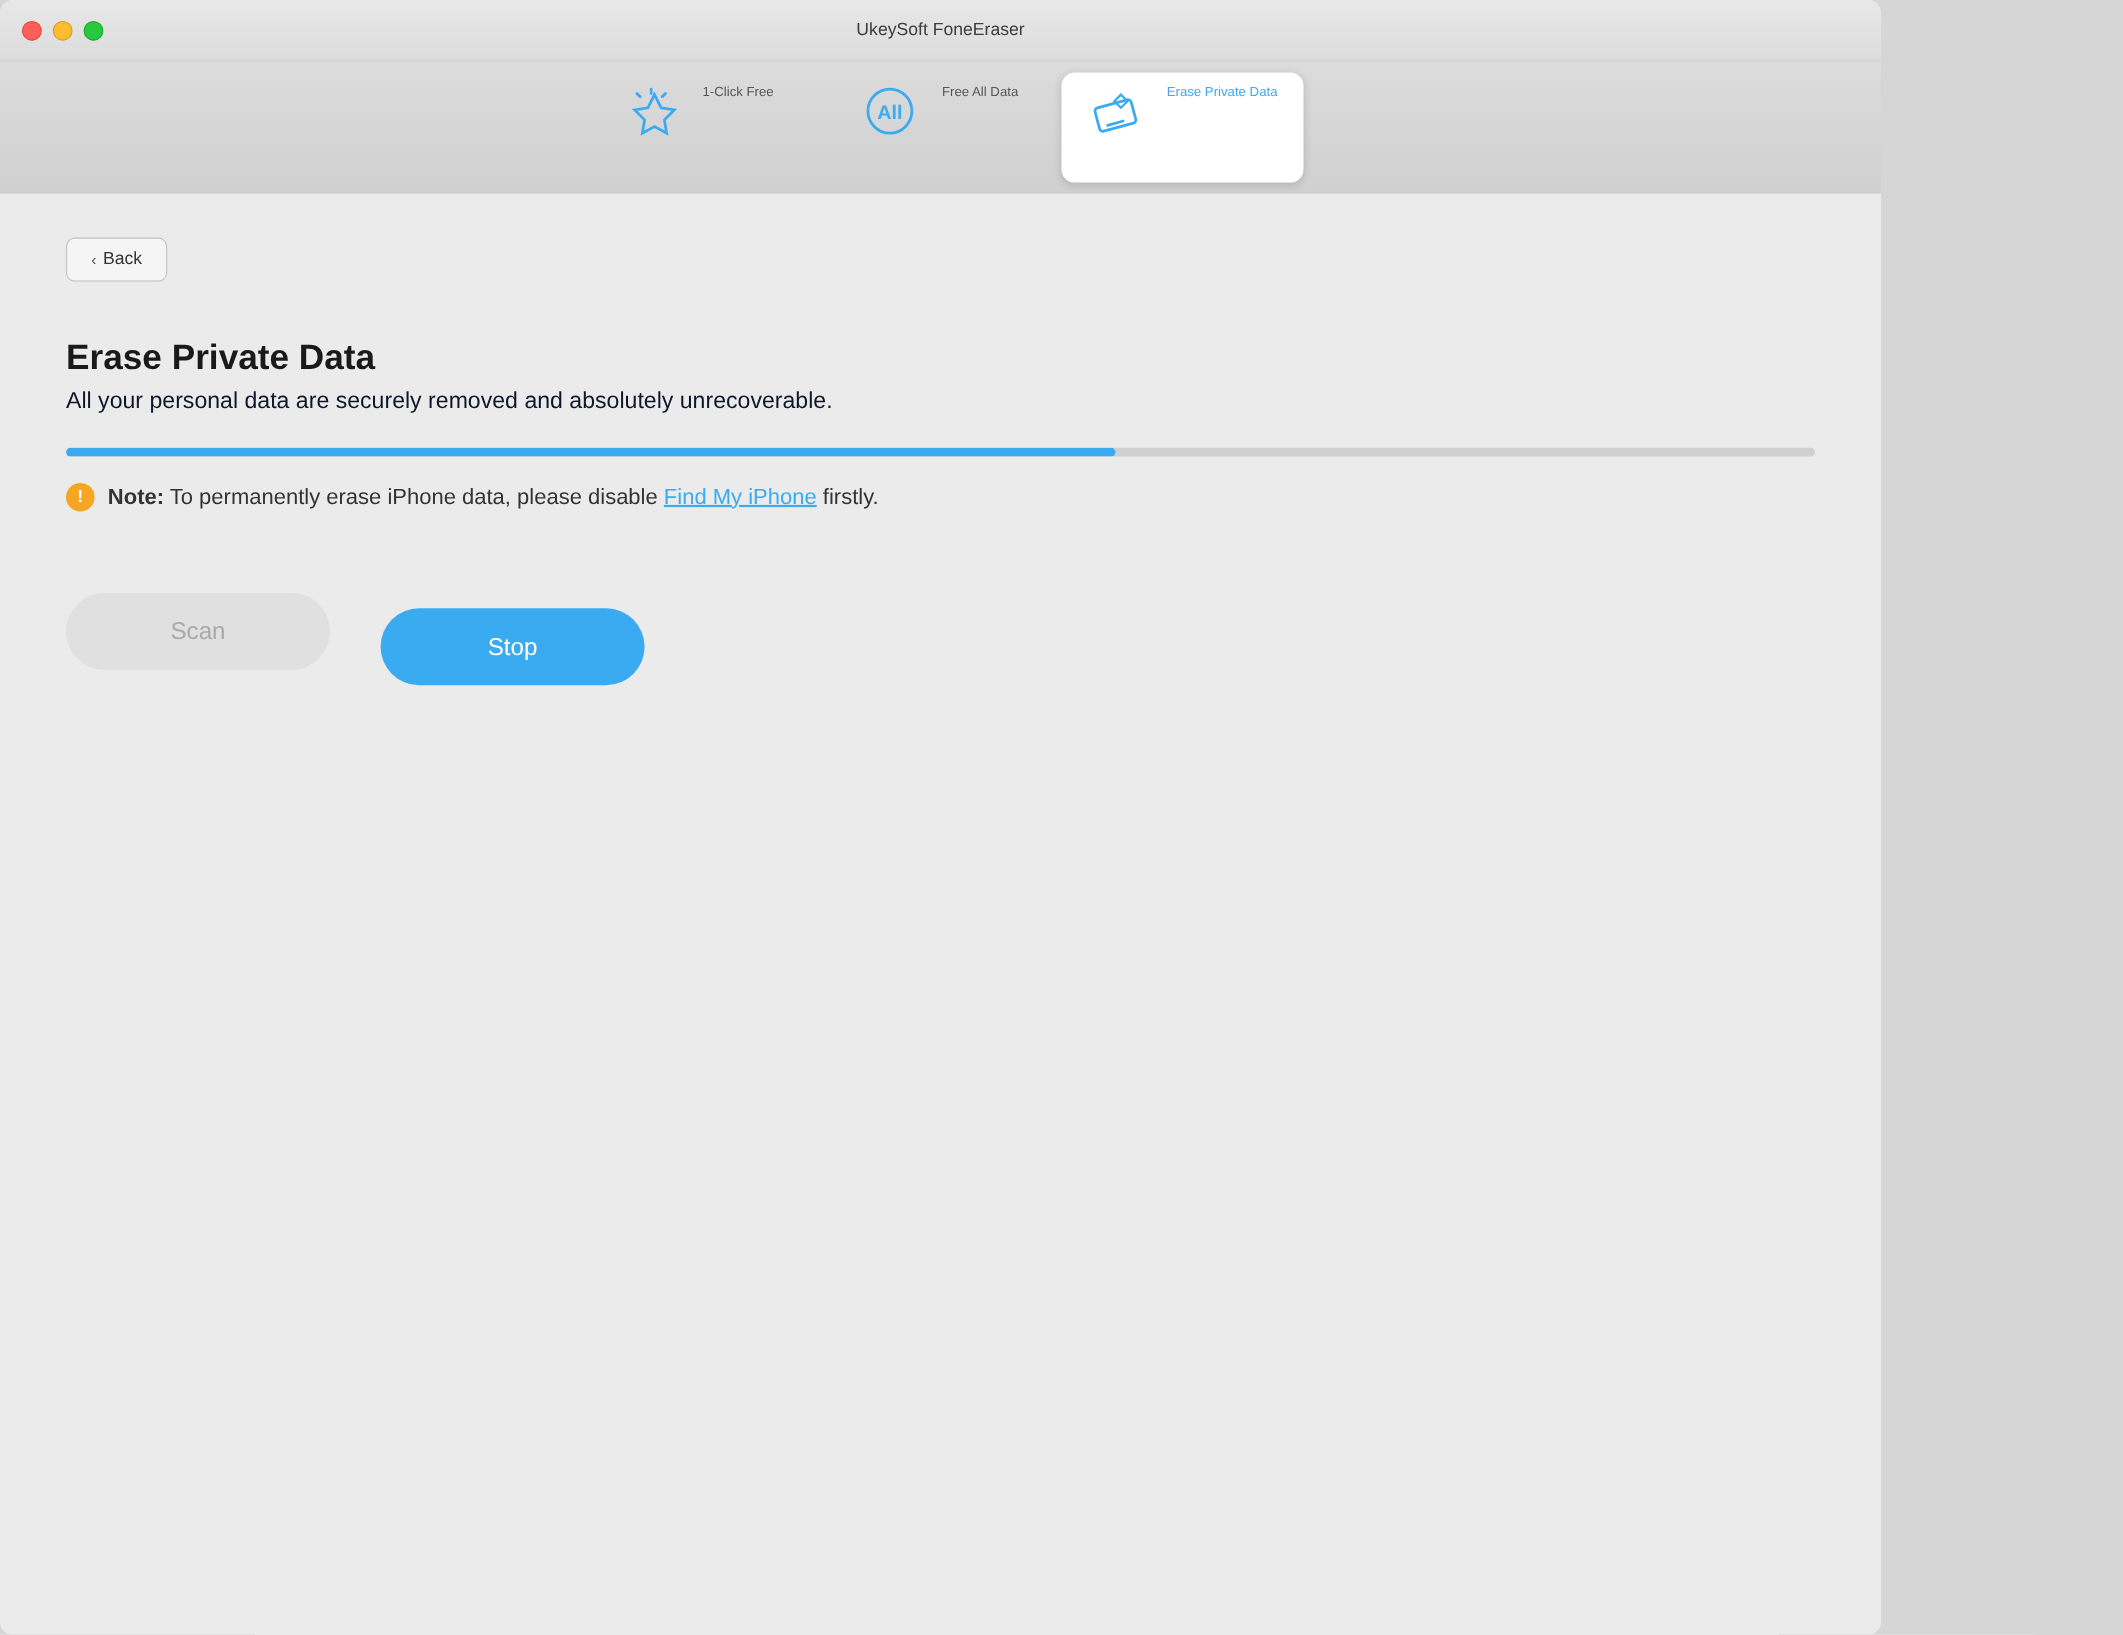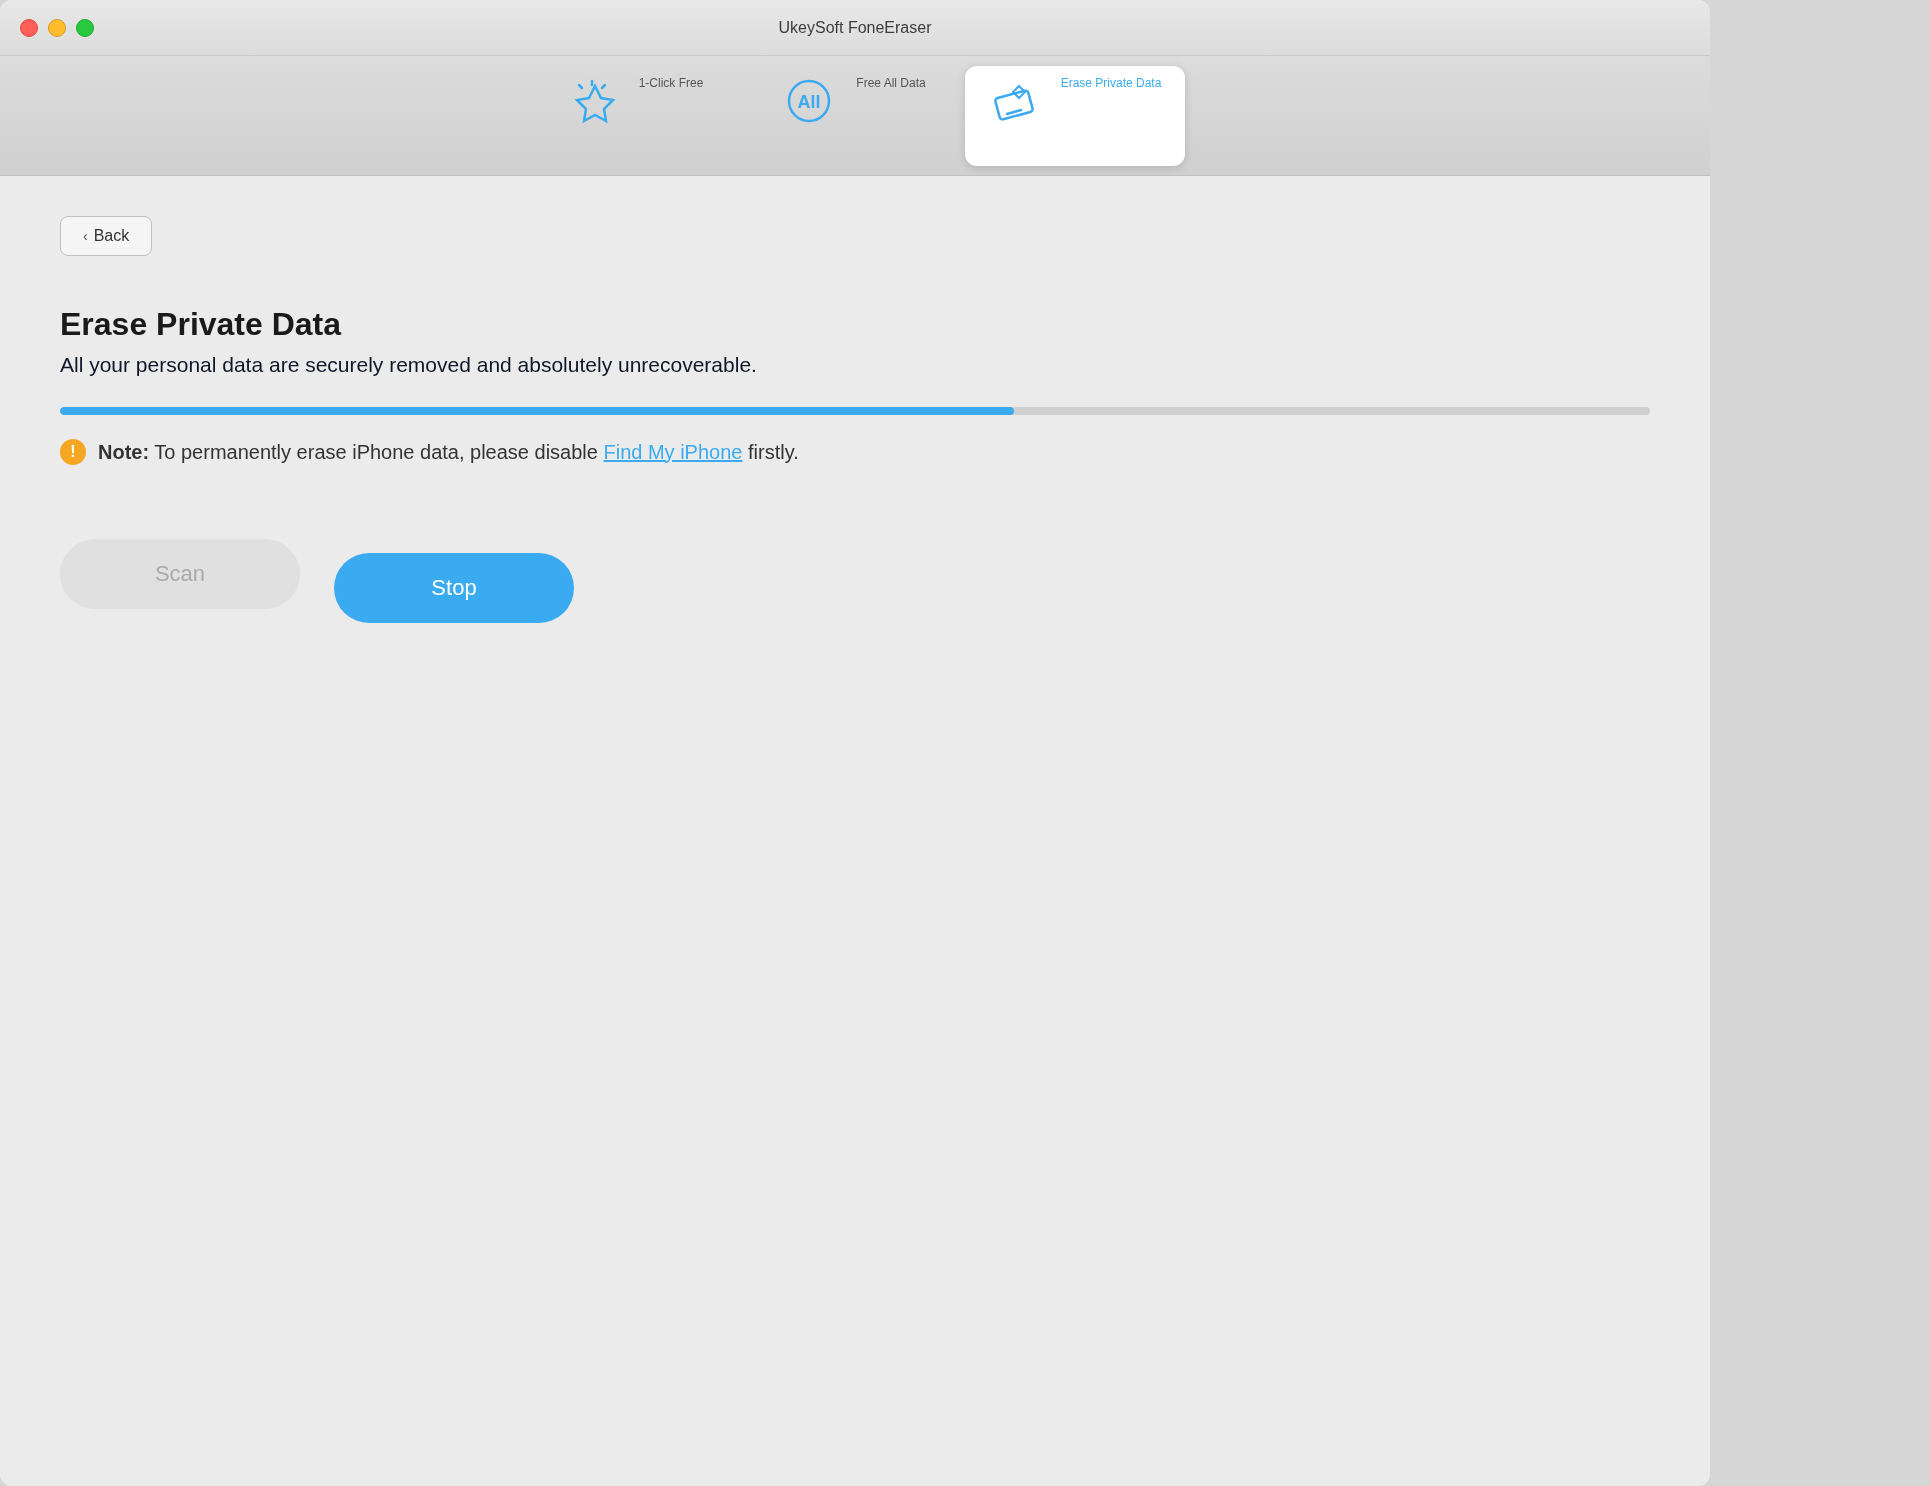--- a/index.html
+++ b/index.html
@@ -191,21 +191,21 @@
 
     .note-link {
       color: #3aabf0;
       text-decoration: underline;
       cursor: pointer;
     }
 
     
     .button-row {
       display: flex;
-      gap: 34px;
+      gap: 46px;
       margin-top: 60px;
       align-items: center;
     }
 
     .btn-scan {
       width: 240px;
       height: 70px;
       border-radius: 35px;
       background: #e0e0e0;
       border: none;

